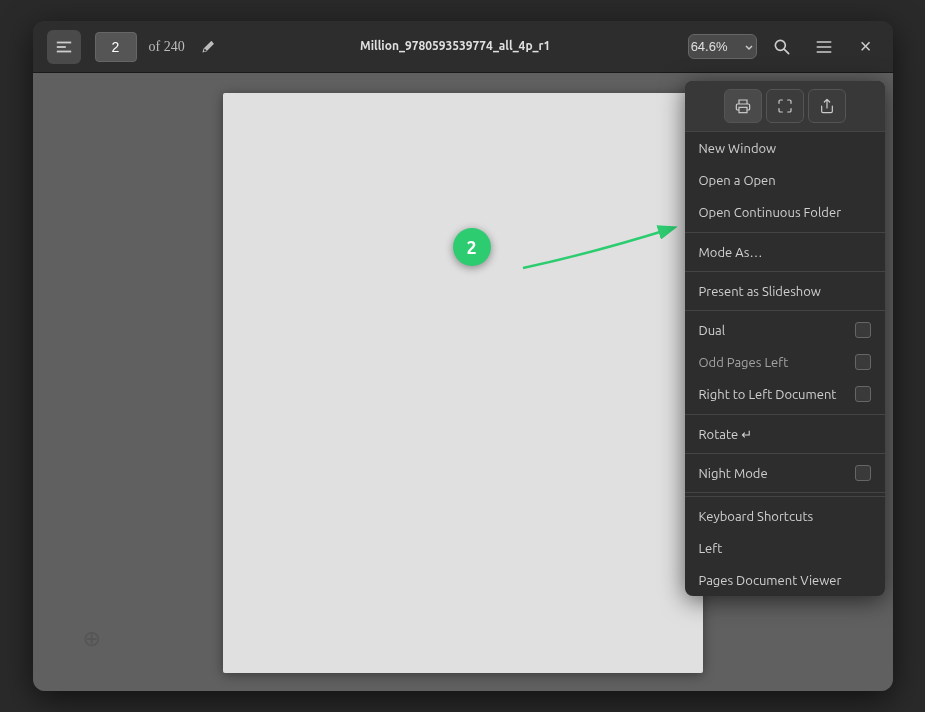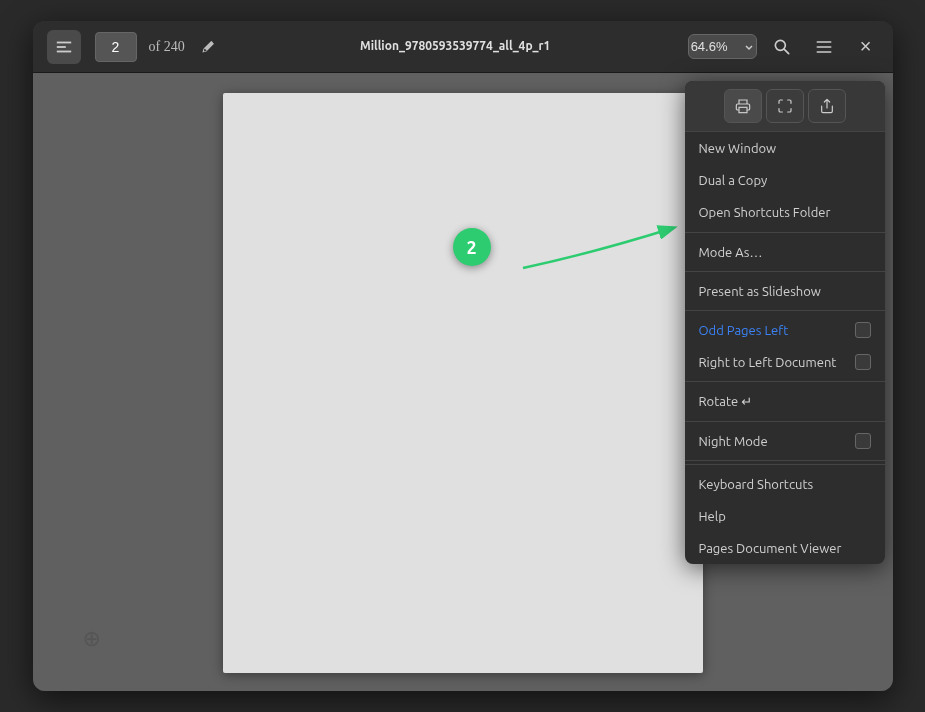--- a/index.html
+++ b/index.html
@@ -236,21 +236,21 @@
       color: #d0d0d0;
       font-size: 13px;
       cursor: pointer;
       display: flex;
       align-items: center;
       justify-content: space-between;
       line-height: 1.4;
     }
 
     .dropdown-item.disabled {
-      color: #3b82f6;
+      color: #a3a3a3;
       cursor: default;
     }
 
     .dropdown-separator {
       height: 1px;
       background: #444;
       margin: 3px 0;
     }
 
     .checkbox {
@@ -417,42 +417,46 @@
               <path d="M4 12v8a2 2 0 002 2h12a2 2 0 002-2v-8M16 6l-4-4-4 4M12 2v13" fill="none" stroke="#ccc" stroke-width="1.8" stroke-linecap="round" stroke-linejoin="round"></path>
             </svg>
         </button>
       </div>
 
       <div class="dropdown-item">
         <span>New Window</span>
       </div>
 
       <div class="dropdown-item">
-        <span>Dual a Copy</span>
-      </div>
-
-      <div class="dropdown-item">
-        <span>Open Shortcuts Folder</span>
+        <span>Open a Open</span>
+      </div>
+
+      <div class="dropdown-item">
+        <span>Open Continuous Folder</span>
       </div>
 
       <div class="dropdown-separator"></div>
 
       <div class="dropdown-item">
         <span>Mode As…</span>
       </div>
 
       <div class="dropdown-separator"></div>
 
       <div class="dropdown-item">
         <span>Present as Slideshow</span>
       </div>
 
       <div class="dropdown-separator"></div>
 
 
+      <div class="dropdown-item">
+        <span>Dual</span>
+        <div class="checkbox"></div>
+      </div>
 
       <div class="dropdown-item disabled">
         <span>Odd Pages Left</span>
         <div class="checkbox"></div>
       </div>
 
       <div class="dropdown-item">
         <span>Right to Left Document</span>
         <div class="checkbox"></div>
       </div>
@@ -473,21 +477,21 @@
       <div class="dropdown-separator"></div>
 
 
       <div class="dropdown-separator"></div>
 
       <div class="dropdown-item">
         <span>Keyboard Shortcuts</span>
       </div>
 
       <div class="dropdown-item">
-        <span>Help</span>
+        <span>Left</span>
       </div>
 
       <div class="dropdown-item">
         <span>Pages Document Viewer</span>
       </div>
 
     </div>
 
   </div>
 </div>

